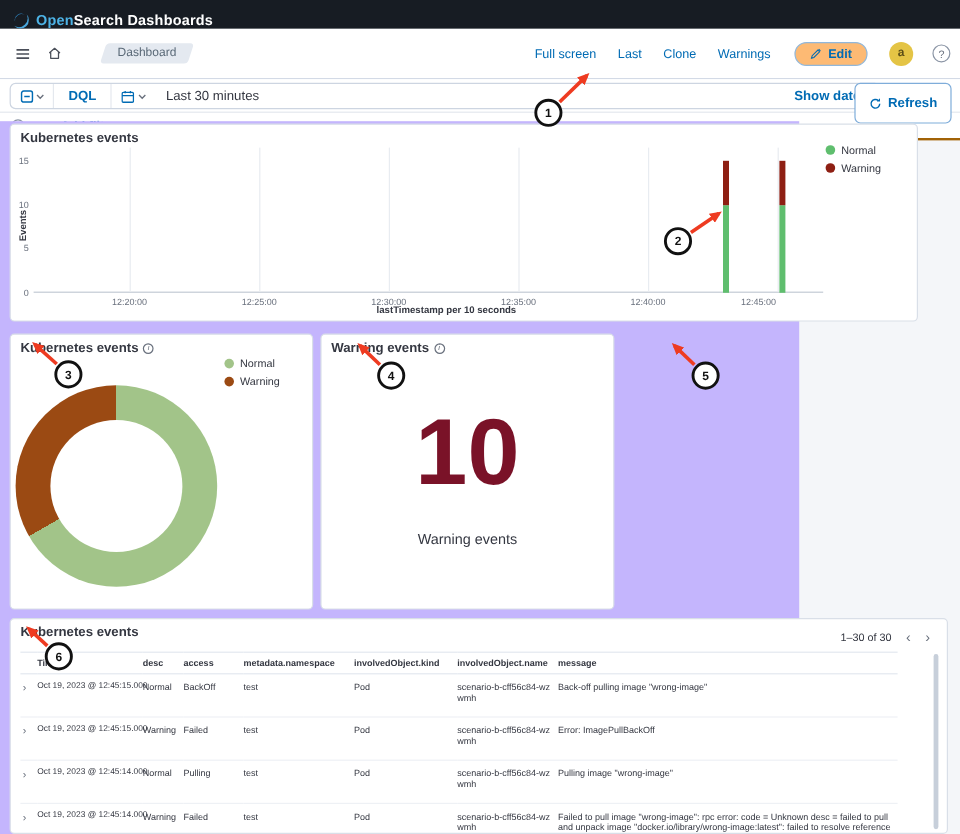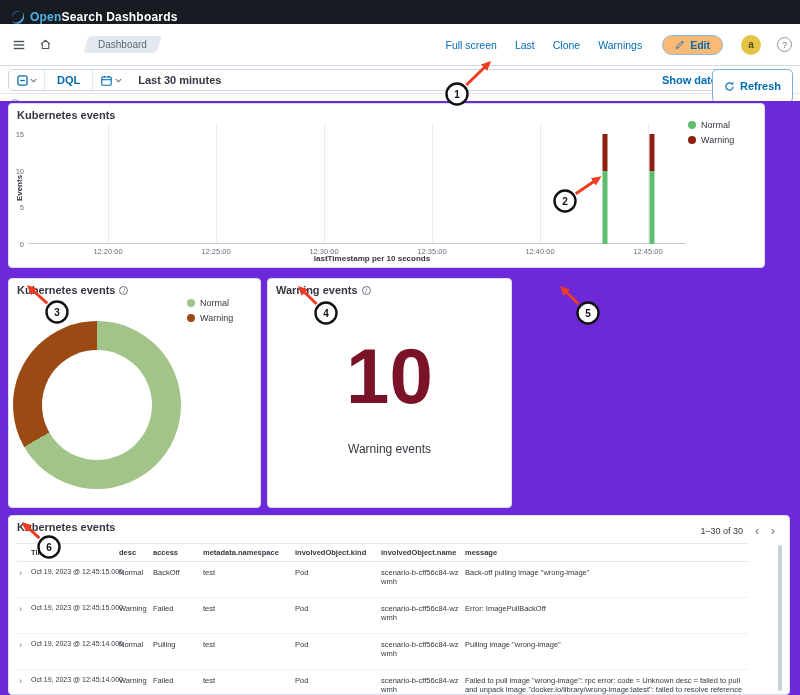--- a/index.html
+++ b/index.html
@@ -28,30 +28,30 @@
   .edit-btn { display:inline-flex; align-items:center; gap:5px; margin-left:12px; padding:3px 12px; border:1px solid #91b7da; border-radius:13px; background:#fdba74; color:#006bb4; font-size:10.5px; font-weight:bold; cursor:pointer; }
   .avatar { width:20px; height:20px; margin-left:10px; border-radius:50%; background:#e4c445; color:#5a4d17; font-size:10px; font-weight:bold; display:inline-flex; align-items:center; justify-content:center; cursor:pointer; }
   .help-btn { width:15px; height:15px; margin-left:8px; border:1px solid #8b95a5; border-radius:50%; color:#69707d; font-size:9px; display:inline-flex; align-items:center; justify-content:center; cursor:pointer; }
 
   .querybar { position:relative; height:28px; background:#fff; border-bottom:1px solid #e4e8ee; }
   .query-box { position:absolute; left:8px; top:3px; width:726px; height:22px; border:1px solid #cdd5e1; border-radius:5px; background:#fff; display:flex; align-items:center; }
   .saved-query { width:36px; align-self:stretch; border-right:1px solid #e4e8ee; display:flex; align-items:center; justify-content:center; gap:2px; cursor:pointer; }
   .search-ph { width:398px; padding-left:10px; font-size:11.5px; color:#9aa5b5; cursor:text; }
   .dql { font-size:11px; font-weight:bold; color:#006bb4; padding:0 12px; cursor:pointer; }
   .date-btn { align-self:stretch; display:flex; align-items:center; gap:3px; padding:0 8px; border-left:1px solid #e4e8ee; cursor:pointer; }
-  .time-text { font-size:11px; color:#343741; padding:0 8px; cursor:pointer; white-space:nowrap;font-weight:bold; }
+  .time-text { font-size:11px; color:#343741; padding:0 8px; cursor:pointer; white-space:nowrap; }
   .qspacer { flex:1; }
   .show-dates { font-size:11px; font-weight:bold; color:#006bb4; padding-right:10px; cursor:pointer; white-space:nowrap; }
   .refresh-btn { position:absolute; right:7px; top:3px; height:26px; display:inline-flex; align-items:center; gap:5px; padding:16px 11px; border:1px solid #7fadda; border-radius:5px; background:#fff; color:#006bb4; font-size:11px; font-weight:bold; cursor:pointer; }
 
   .filterbar { height:23px; background:#fff; border-bottom:2px solid #a16207; display:flex; align-items:center; padding-left:8px; gap:20px; }
   .add-filter { font-size:10.5px; font-weight:bold; color:#006bb4; cursor:pointer; }
 
   
-  .dashboard { position:absolute; left:0; top:101px; width:800px; height:594px; background:#6d28d9; }
+  .dashboard { position:absolute; left:0; top:101px; width:666px; height:594px; background:#c4b5fd; }
   .panel { position:absolute; background:#fff; border:1px solid #d9dfe8; border-radius:4px; }
   .panel-title { position:absolute; left:8px; top:5px; font-size:11px; font-weight:bold; color:#343741; display:flex; align-items:center; gap:4px; cursor:pointer; z-index:2; }
   .info-icon { width:9px; height:9px; border:1px solid #69707d; border-radius:50%; color:#69707d; font-size:6.5px; font-weight:normal; font-style:italic; display:inline-flex; align-items:center; justify-content:center; }
 
   #panel-histogram { left:8px; top:2px; width:757px; height:165px; }
   .hist-plot { position:absolute; left:19px; top:19px; width:658px; height:121px; border-bottom:1px solid #c3cad4; }
   .vline { position:absolute; top:0; bottom:0; width:1px; background:#e8ecf1; }
   .xtick { position:absolute; top:124px; transform:translateX(-50%); font-size:7.5px; color:#69707d; white-space:nowrap; }
   .ytick { position:absolute; left:-22px; width:18px; text-align:right; transform:translateY(-50%); font-size:7.5px; color:#69707d; }
   .bar-seg { position:absolute; width:5px; transform:translateX(-50%); }
@@ -200,21 +200,21 @@
         <div class="xtick" style="left: 80px;">12:20:00</div>
         <div class="vline" style="left: 188px;"></div>
         <div class="xtick" style="left: 188px;">12:25:00</div>
         <div class="vline" style="left: 296px;"></div>
         <div class="xtick" style="left: 296px;">12:30:00</div>
         <div class="vline" style="left: 404px;"></div>
         <div class="xtick" style="left: 404px;">12:35:00</div>
         <div class="vline" style="left: 512px;"></div>
         <div class="xtick" style="left: 512px;">12:40:00</div>
         <div class="vline" style="left: 620px;"></div>
-        <div class="xtick" style="left: 620px;">12:45:00</div>
+        <div class="xtick" style="left: 604px;">12:45:00</div>
         <div class="ytick" style="top: 121px;">0</div>
         <div class="ytick" style="top: 84.3333px;">5</div>
         <div class="ytick" style="top: 47.6667px;">10</div>
         <div class="ytick" style="top: 11px;">15</div>
         <div class="bar-seg" style="left: 576.8px; height: 73.3333px; top: 47.6667px; background: rgb(95, 190, 110);"></div>
         <div class="bar-seg" style="left: 576.8px; height: 36.6667px; top: 11px; background: rgb(142, 31, 19);"></div>
         <div class="bar-seg" style="left: 623.6px; height: 73.3333px; top: 47.6667px; background: rgb(95, 190, 110);"></div>
         <div class="bar-seg" style="left: 623.6px; height: 36.6667px; top: 11px; background: rgb(142, 31, 19);"></div>
       </div>
     <div class="xlabel">lastTimestamp per 10 seconds</div>

